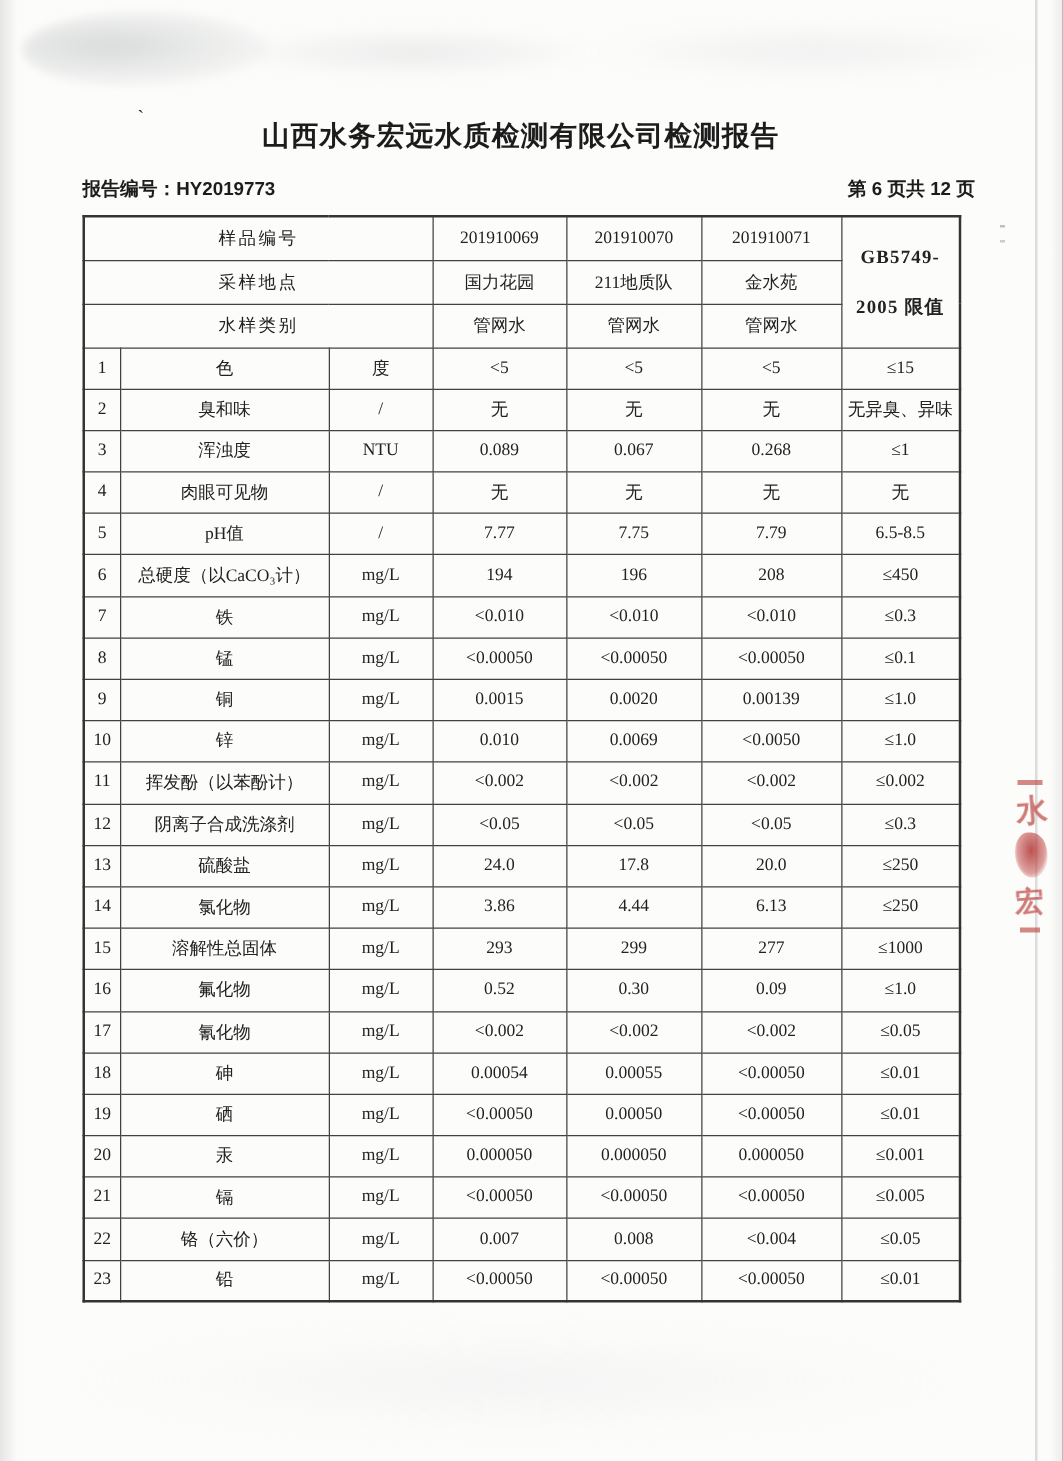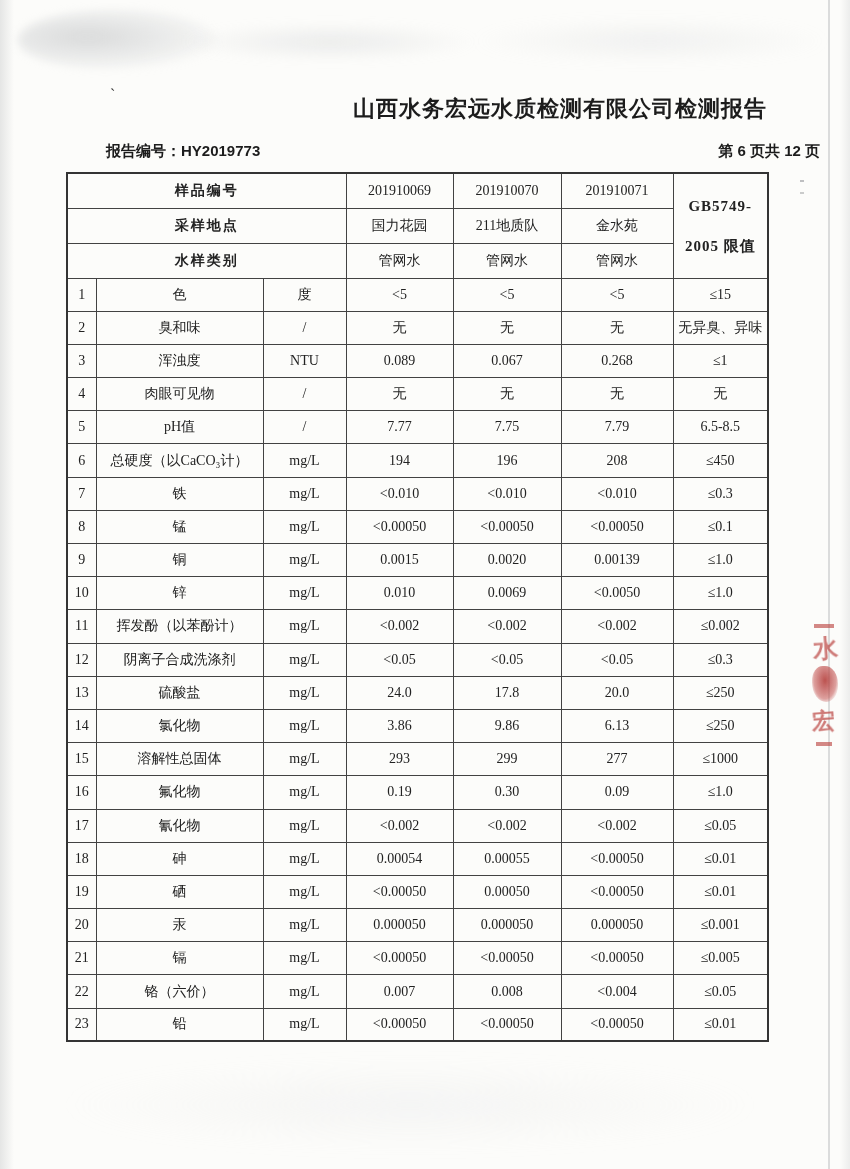--- a/index.html
+++ b/index.html
@@ -26,46 +26,46 @@
     background:linear-gradient(270deg, rgba(200,202,204,.30), transparent); }
   .edge-line { position:absolute; left:828px; top:0; width:2px; height:1169px;
     background:rgba(165,168,172,.38); }
   .backtick { position:absolute; left:110px; top:86px; font-size:16px; color:#333; }
   .speck { position:absolute; left:800px; top:180px; width:4px; height:10px;
     border-top:2px solid rgba(140,143,147,.55); border-bottom:2px solid rgba(140,143,147,.45); }
 
   
   .title {
     position:absolute; left:66px; top:94px; width:701px; margin:0;
-    text-align:right; font-size:22px; font-weight:bold; letter-spacing:1px;
+    text-align:center; font-size:22px; font-weight:bold; letter-spacing:1px;
     font-family:"Liberation Sans","DejaVu Sans",sans-serif; color:#1c1c1c;
   }
   .meta-row {
     position:absolute; left:66px; top:142px; width:714px;
     display:flex; justify-content:space-between; align-items:center;
     font-family:"Liberation Sans","DejaVu Sans",sans-serif;
-    font-size:15px; font-weight:bold; color:#1c1c1c;margin-left:40px;
+    font-size:15px; font-weight:bold; color:#1c1c1c;
   }
 
   
   table.report {
     position:absolute; left:66px; top:172px; width:701px; height:870px;
     border-collapse:collapse; table-layout:fixed;
     border:2.2px solid #343434;
   }
   table.report td {
     border:1.4px solid #424242; padding:0;
     text-align:center; vertical-align:middle;
     font-size:14px; color:#222; overflow:hidden; white-space:nowrap;
   }
   thead tr { height:35px; }
   tbody tr { height:33.2px; }
   td.param-name-cell { text-align:left; padding-left:10px; }
   td.limit-head-cell div { line-height:40px; font-size:15px; letter-spacing:1px;font-weight:bold; }
-  .hdr { letter-spacing:2px;font-weight:bold; }
+  .hdr { letter-spacing:2px; }
 
   
   .stamp { position:absolute; left:806px; top:618px; width:40px; height:145px;
     color:#bd4a47; pointer-events:none; }
   .stamp-dash { position:absolute; background:rgba(189,74,71,.65); filter:blur(.4px); }
   .stamp-dash.d1 { left:8px; top:6px; width:20px; height:4px; }
   .stamp-dash.d2 { left:10px; top:124px; width:16px; height:4px; }
   .stamp-char { position:absolute; font-size:25px; font-weight:bold;
     opacity:.72; filter:blur(.5px); transform:rotate(-4deg); }
   .stamp-char.c1 { left:7px; top:14px; }
@@ -246,38 +246,38 @@
           <td class="value-cell">24.0</td>
           <td class="value-cell">17.8</td>
           <td class="value-cell">20.0</td>
           <td class="limit-cell">≤250</td>
         </tr>
         <tr>
           <td class="row-number-cell">14</td>
           <td class="param-name-cell">氯化物</td>
           <td class="unit-cell">mg/L</td>
           <td class="value-cell">3.86</td>
-          <td class="value-cell">9.86</td>
+          <td class="value-cell">4.44</td>
           <td class="value-cell">6.13</td>
           <td class="limit-cell">≤250</td>
         </tr>
         <tr>
           <td class="row-number-cell">15</td>
           <td class="param-name-cell">溶解性总固体</td>
           <td class="unit-cell">mg/L</td>
           <td class="value-cell">293</td>
           <td class="value-cell">299</td>
           <td class="value-cell">277</td>
           <td class="limit-cell">≤1000</td>
         </tr>
         <tr>
           <td class="row-number-cell">16</td>
           <td class="param-name-cell">氟化物</td>
           <td class="unit-cell">mg/L</td>
-          <td class="value-cell">0.19</td>
+          <td class="value-cell">0.52</td>
           <td class="value-cell">0.30</td>
           <td class="value-cell">0.09</td>
           <td class="limit-cell">≤1.0</td>
         </tr>
         <tr>
           <td class="row-number-cell">17</td>
           <td class="param-name-cell">氰化物</td>
           <td class="unit-cell">mg/L</td>
           <td class="value-cell">&lt;0.002</td>
           <td class="value-cell">&lt;0.002</td>

